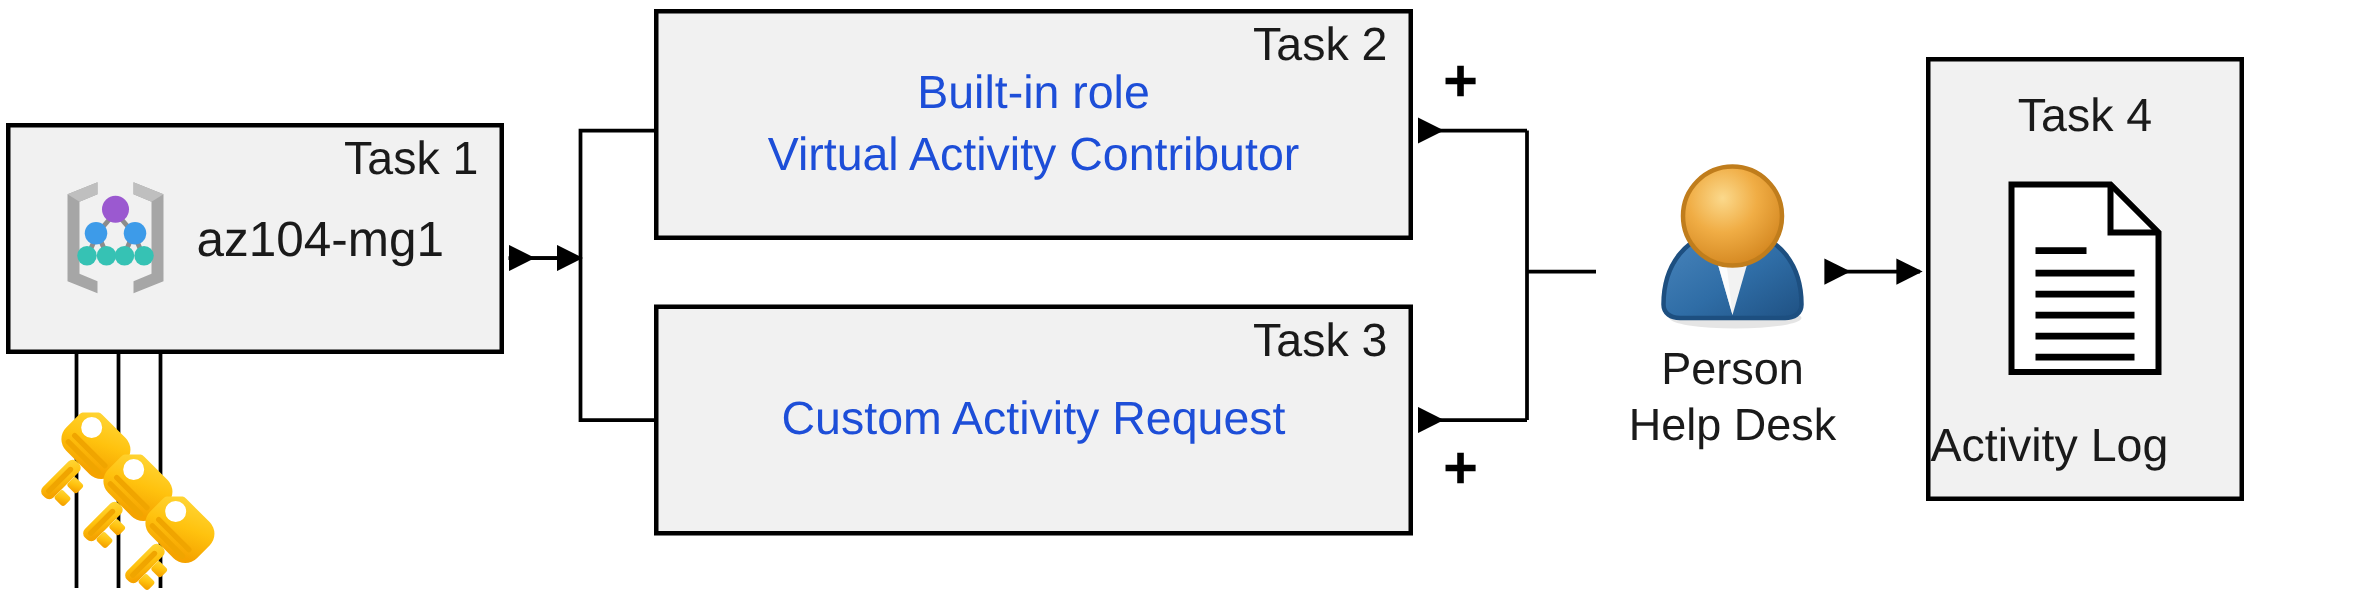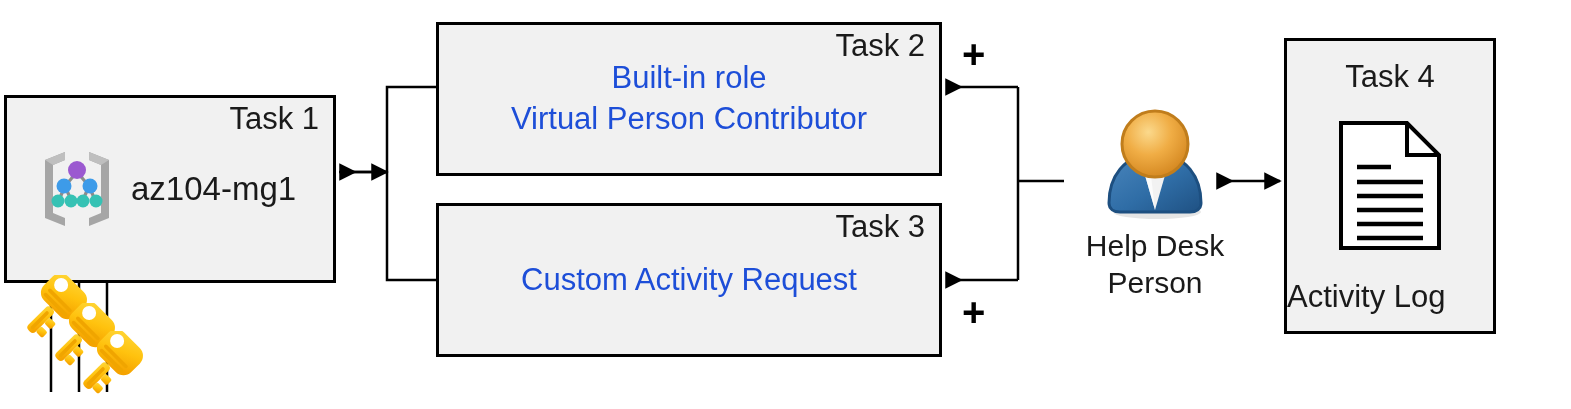--- a/index.html
+++ b/index.html
@@ -48,41 +48,41 @@
     transform: translateY(-50%);
     text-align: center;
     font-size: 31px;
     color: #1d4ed8;
     line-height: 1.32;
     white-space: nowrap;
   }
   
   #task1-box {
     left: 4px;
-    top: 95px;
+    top: 82px;
     width: 332px;
-    height: 188px;
+    height: 154px;
   }
   #task1-inner {
     position: absolute;
     left: 28px;
     top: 50%;
     transform: translateY(-50%);
     display: flex;
     align-items: center;
     gap: 12px;
     text-align: center;
   }
   #task1-name {
     font-size: 33px;
     color: #1a1a1a;
     white-space: nowrap;
   }
   
-  #task2-box { left: 436px; top: 22px;  width: 506px; height: 154px; }
+  #task2-box { left: 436px; top: 6px;  width: 506px; height: 154px; }
   #task3-box { left: 436px; top: 203px; width: 506px; height: 154px; }
   
   #task4-box {
     left: 1284px;
     top: 38px;
     width: 212px;
     height: 296px;
   }
   #task4-title {
     position: absolute;
@@ -233,21 +233,21 @@
         </svg>
       </span>
       <span id="task1-name">az104-mg1</span>
     </div>
   </div>
 
   <div class="box" id="task2-box">
     <span class="corner-label">Task 2</span>
     <div class="box-lines">
       <div>Built-in role</div>
-      <div>Virtual Person Contributor</div>
+      <div>Virtual Activity Contributor</div>
     </div>
   </div>
 
   <div class="box" id="task3-box">
     <span class="corner-label">Task 3</span>
     <div class="box-lines">
       <div>Custom Activity Request</div>
     </div>
   </div>
 
@@ -281,22 +281,22 @@
                  C 13 101 18 104 24 104
                  L 94 104
                  C 100 104 105 101 105 95
                  C 105 70 91 46 59 46 Z" fill="url(#body-grad)" stroke="#1d4f80" stroke-width="3"></path>
         <path d="M 44 50 L 59 102 L 74 50 L 66 46 L 52 46 Z" fill="#f2f2f2"></path>
         <path d="M 44 50 L 59 102 L 53 50 Z" fill="#ffffff" opacity="0.75"></path>
         <circle cx="59" cy="36" r="33" fill="url(#head-grad)" stroke="#c07d1c" stroke-width="3"></circle>
       </svg>
     </span>
     <div id="person-caption">
+      <div>Person</div>
       <div>Help Desk</div>
-      <div>Person</div>
     </div>
   </div>
 
   <span class="plus" id="plus-top">+</span>
   <span class="plus" id="plus-bottom">+</span>
 
   <div id="keys-group">
     <span class="key" id="key-1">
       <svg width="78" height="78" viewBox="0 0 78 78">
         <g transform="rotate(45 39 39)">

